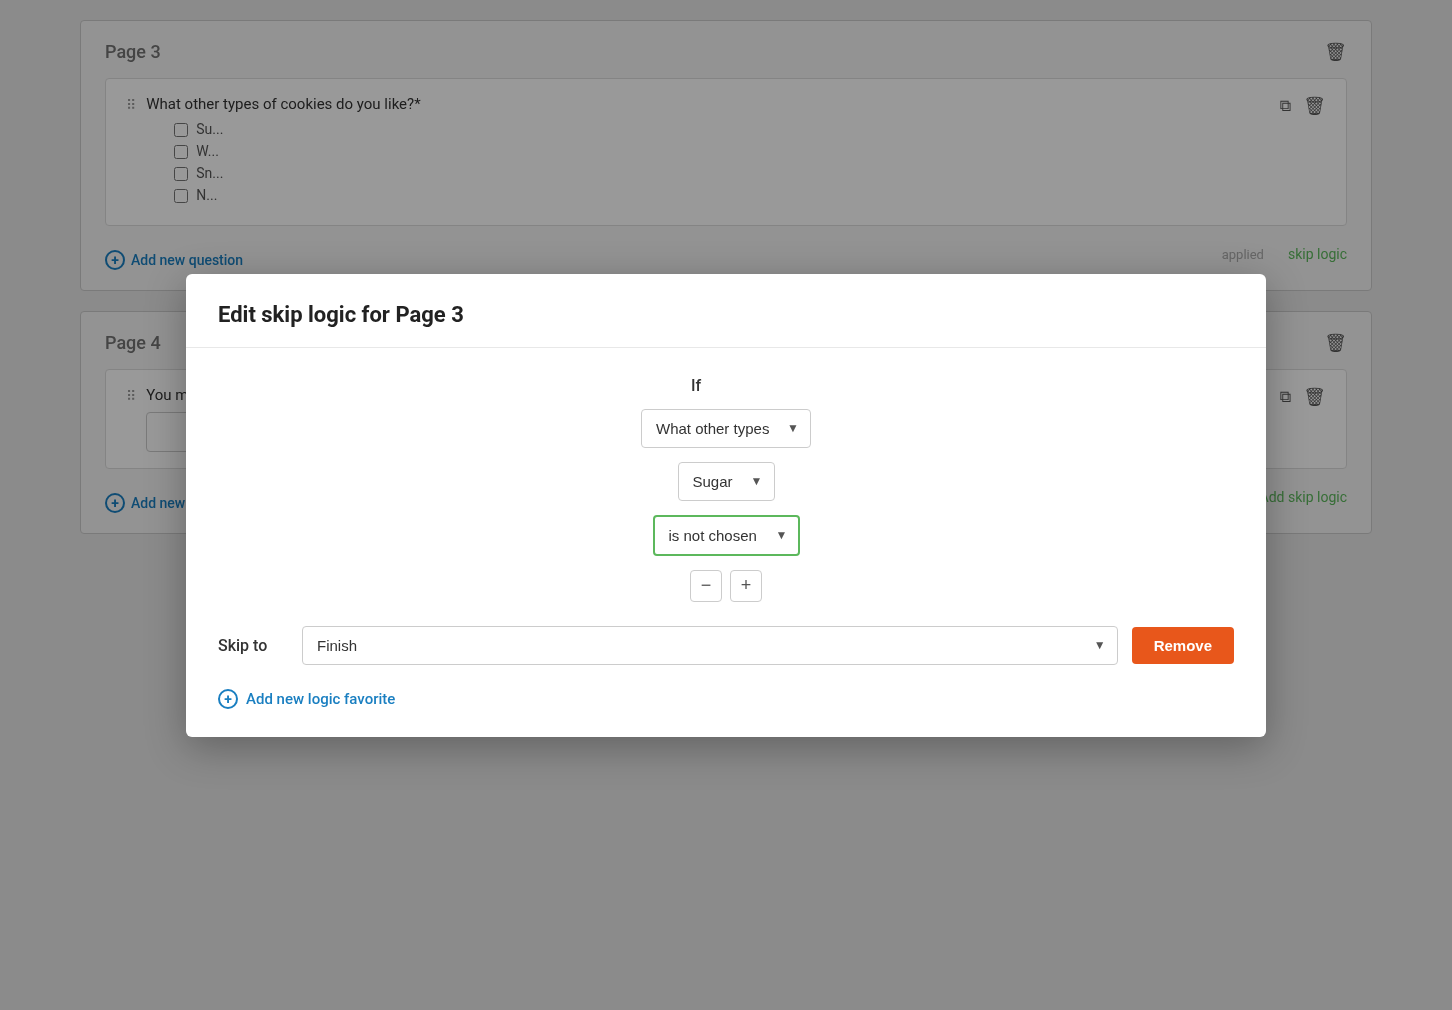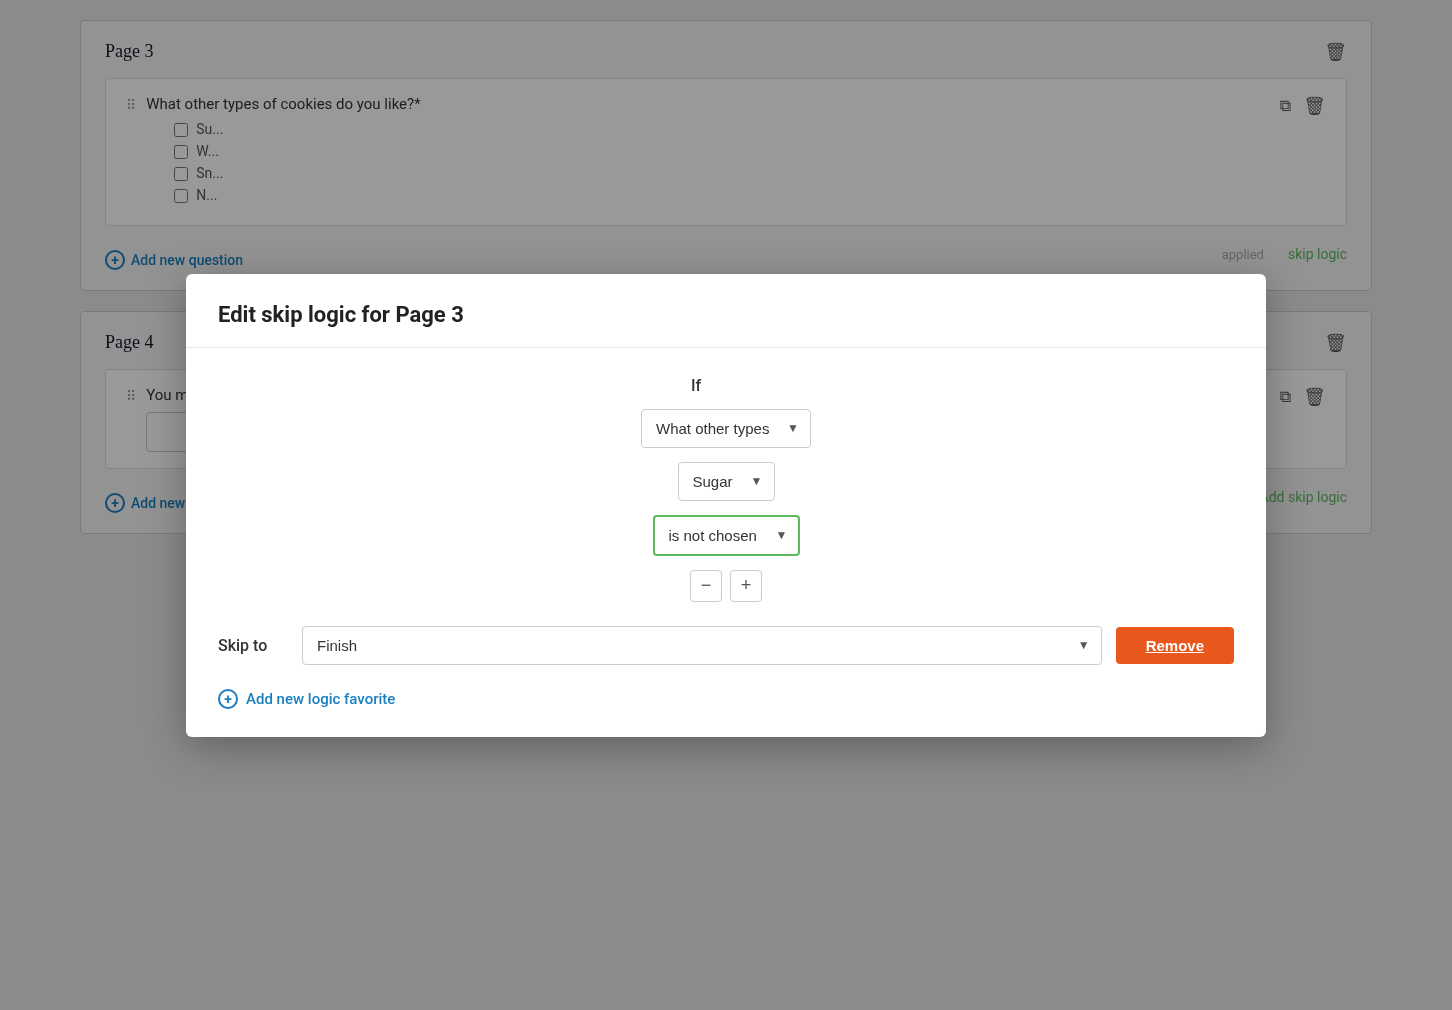--- a/index.html
+++ b/index.html
@@ -31,23 +31,22 @@
 
     .page-header {
       display: flex;
       justify-content: space-between;
       align-items: center;
       margin-bottom: 16px;
     }
 
     .page-title {
       font-size: 18px;
-      color: #0f172a;
+      color: #737373;
       font-weight: 500;
-      font-family: Liberation Serif, serif;
     }
 
     .question-item {
       background: #fff;
       border: 1px solid #ddd;
       border-radius: 4px;
       padding: 16px 20px;
       display: flex;
       justify-content: space-between;
       align-items: flex-start;
@@ -237,26 +236,25 @@
       align-items: center;
       gap: 14px;
       margin-bottom: 24px;
     }
 
     .remove-btn {
       background: #e8571b;
       color: #fff;
       border: none;
       border-radius: 4px;
-      padding: 10px 30px;
+      padding: 10px 22px;
       font-size: 15px;
       font-weight: 600;
       cursor: pointer;
       white-space: nowrap;
-      text-decoration: underline;
     }
 
     .add-logic-link {
       color: #1a7fc1;
       font-size: 15px;
       display: flex;
       align-items: center;
       gap: 8px;
       cursor: pointer;
       font-weight: 500;

